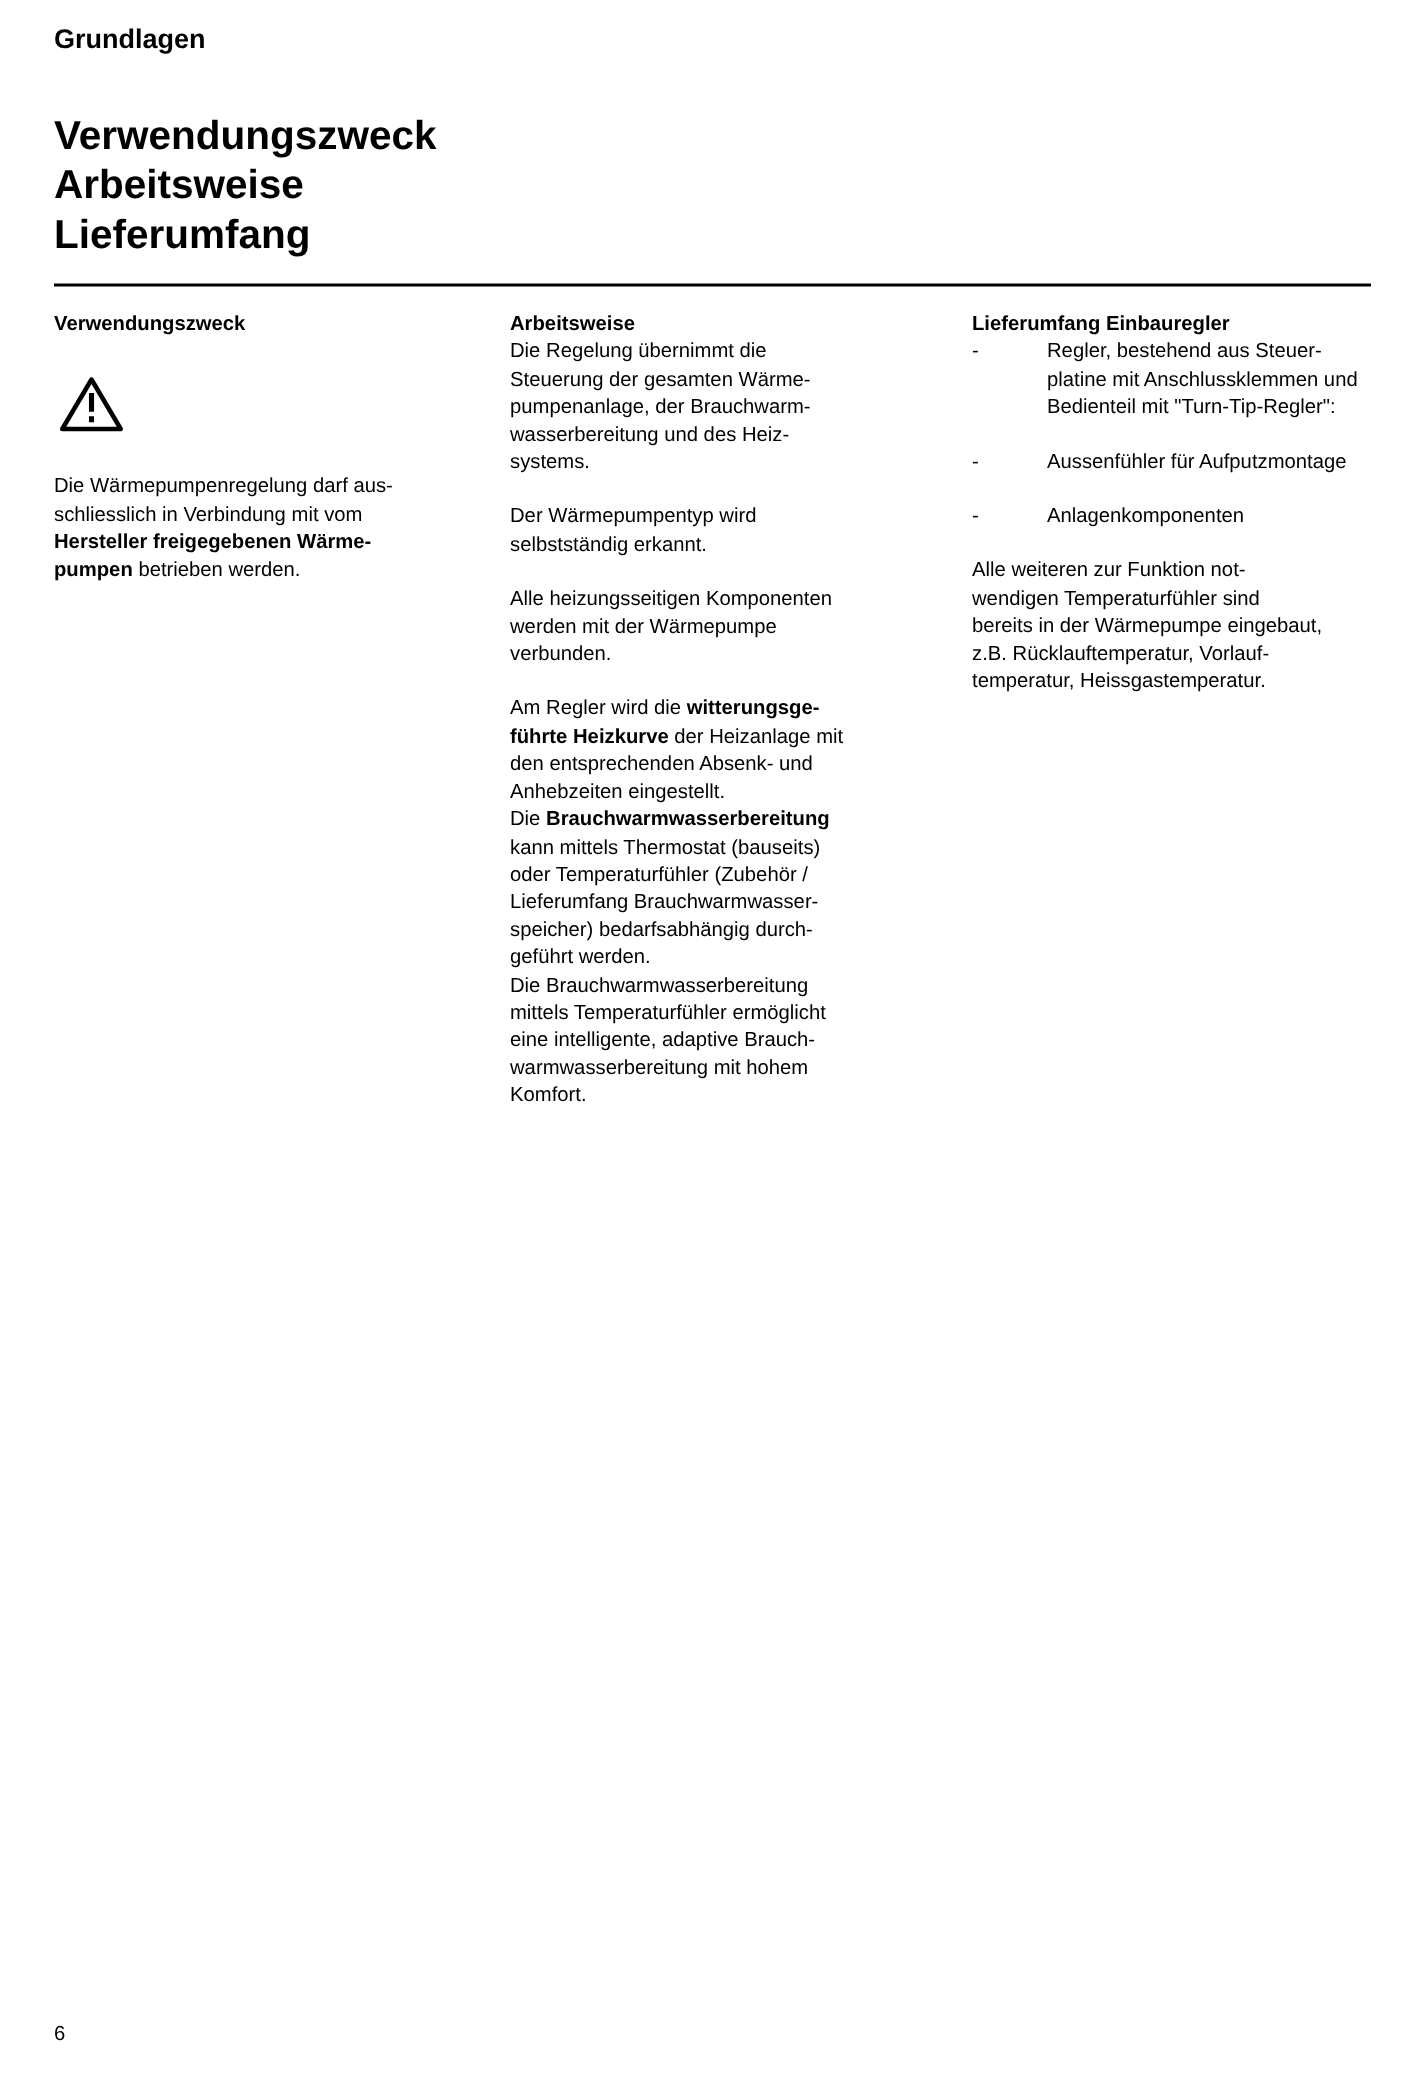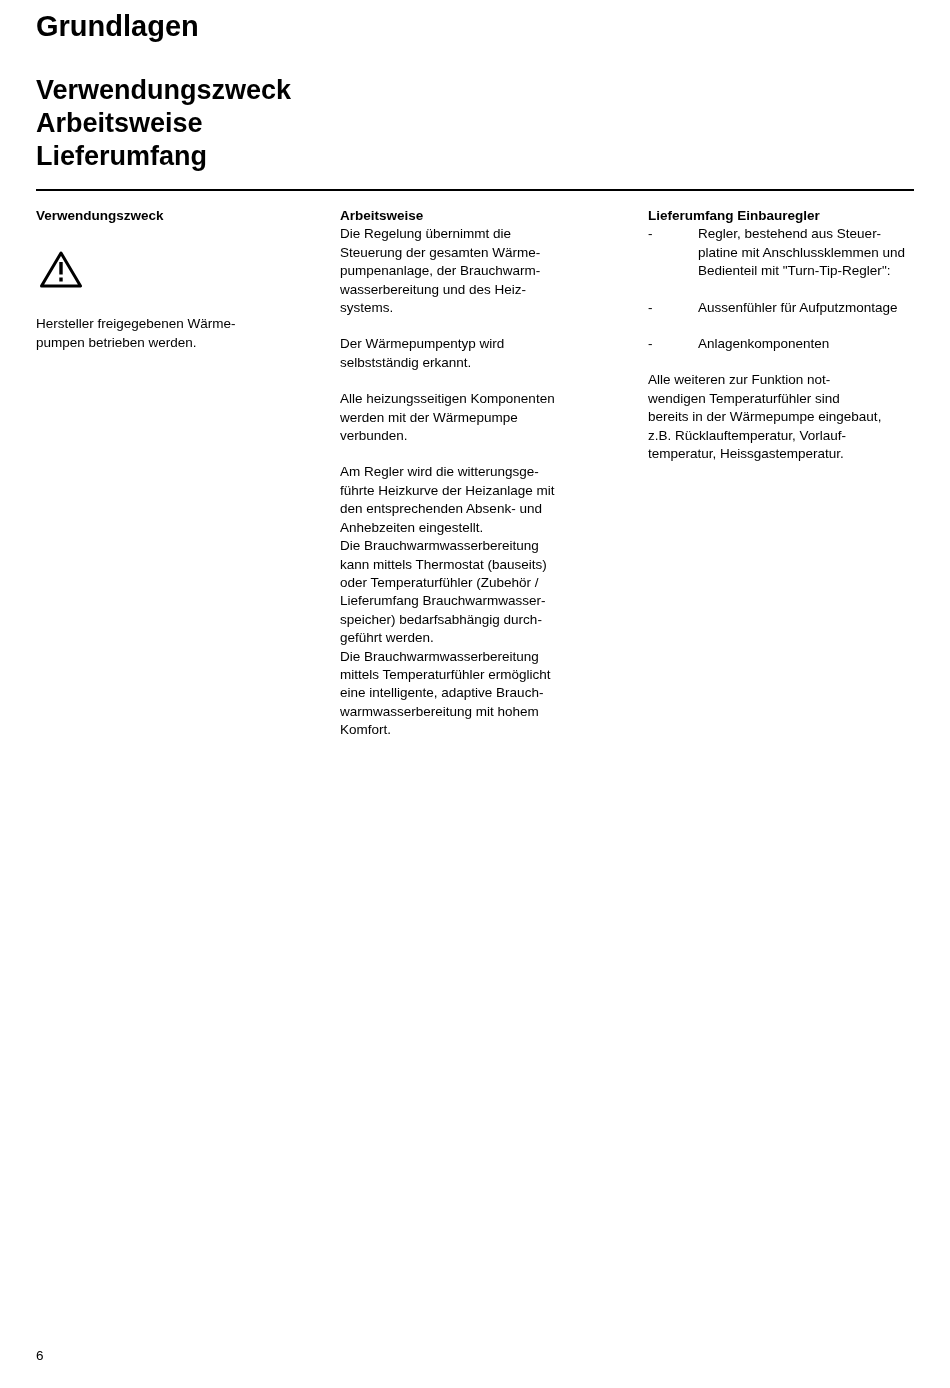--- a/index.html
+++ b/index.html
@@ -5,38 +5,38 @@
   html,body{margin:0;padding:0;}
   body{
     width:950px;height:1388px;
     background:#ffffff;color:#000;
     font-family:"Liberation Sans", sans-serif;
     position:relative;
     -webkit-font-smoothing:antialiased;
   }
   .page{padding:10px 36px 0 36px;position:relative;height:1378px;box-sizing:border-box;}
   .doc-title{
-    font-size:29px;font-weight:bold;line-height:32px;margin:0;
+    font-size:18px;font-weight:bold;line-height:32px;margin:0;
   }
   .doc-subtitle{
     font-size:27px;font-weight:bold;line-height:33px;margin:0;
     margin-top:32px;white-space:pre-line;
   }
   .rule{
     border:none;border-top:2.5px solid #000;margin:16px 0 0 0;width:878px;
   }
   .columns{display:flex;margin-top:16px;align-items:flex-start;}
   .col{font-size:13.5px;line-height:18.4px;}
   .col1{width:276px;margin-right:28px;}
   .col2{width:276px;margin-right:32px;}
   .col3{width:266px;}
   .col-heading{font-weight:bold;font-size:13.5px;line-height:18.4px;margin:0;}
   .para{white-space:pre-line;margin:0 0 18px 0;}
   .para:last-child{margin-bottom:0;}
-  .para .b{font-weight:normal;text-align:center;}
+  .para .b{font-weight:bold;text-align:center;}
   .warning-wrap{margin:24px 0 26px 2px;height:40px;}
   .col1 .first-para{margin-top:0;}
   .list-item{display:flex;margin:0 0 18px 0;}
   .list-bullet{width:30px;flex:0 0 30px;}
   .list-text{white-space:pre-line;flex:1;margin-left:20px;}
   .page-number{
     position:absolute;left:36px;bottom:14px;
     font-size:13.5px;line-height:16px;
   }
 </style>
@@ -59,21 +59,23 @@
       <div class="col-heading">Verwendungszweck</div>
 
       <div class="warning-wrap">
         <svg width="46" height="40" viewBox="0 0 46 40" aria-hidden="true">
           <path d="M23 4 L42.5 37 H3.5 Z" fill="none" stroke="#000" stroke-width="3" stroke-linejoin="round"></path>
           <rect x="21.3" y="13" width="3.4" height="12.5" fill="#000"></rect>
           <rect x="21.3" y="28.5" width="3.4" height="4" fill="#000"></rect>
         </svg>
       </div>
 
-      <div class="para first-para"><span class="b">Hersteller freigegebenen Wärme-
+      <div class="para first-para"><span>Die Wärmepumpenregelung darf aus-
+schliesslich in Verbindung mit vom
+</span><span class="b">Hersteller freigegebenen Wärme-
 pumpen</span><span> betrieben werden.</span></div>
     </div>
 
     <div class="col col2">
       <div class="col-heading">Arbeitsweise</div>
       <div class="para"><span>Die Regelung übernimmt die
 Steuerung der gesamten Wärme-
 pumpenanlage, der Brauchwarm-
 wasserbereitung und des Heiz-
 systems.</span></div>

